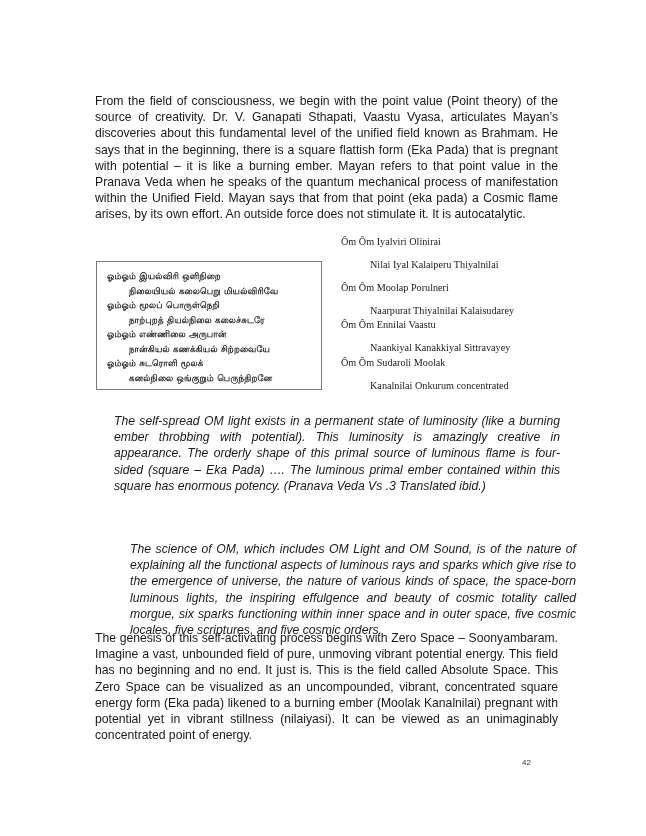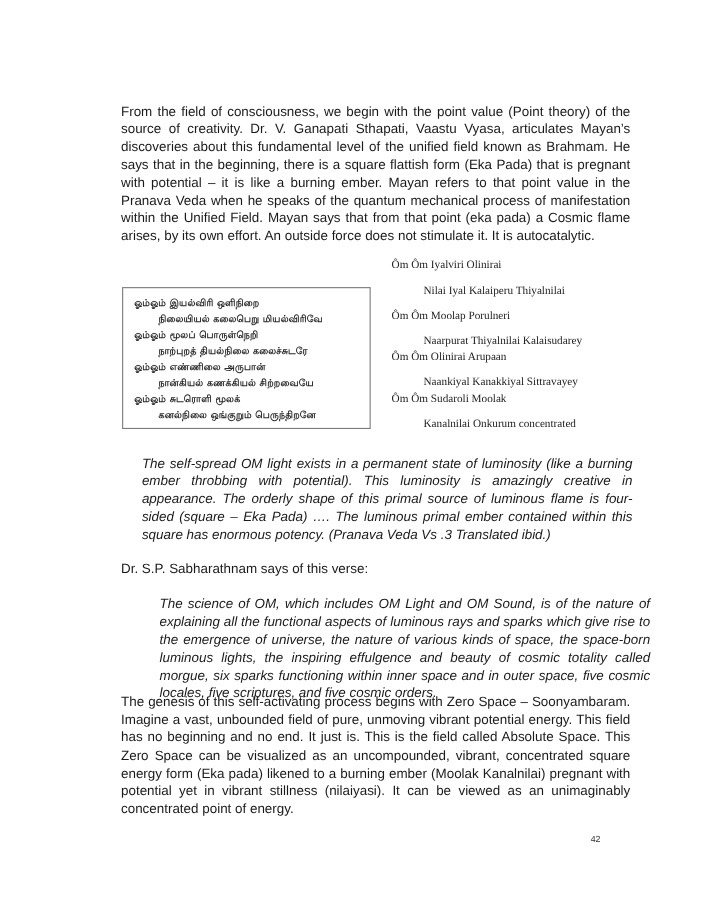--- a/index.html
+++ b/index.html
@@ -10,21 +10,21 @@
     body {
       width: 646px;
       height: 836px;
       position: relative;
       overflow: hidden;
       color: #1a1a1a;
       font-family: "Liberation Sans", "DejaVu Sans", sans-serif;
     }
     .page {
       position: absolute;
-      left: 15px; top: 0;
+      left: 0; top: 0;
       width: 513px; height: 836px;
     }
     .para {
       position: absolute;
       left: 95px;
       width: 463px;
       font-size: 12.2px;
       line-height: 16.2px;
       text-align: justify;
       margin: 0;
@@ -115,29 +115,28 @@
     <span class="tamil-line" style="left:32px; top:82px;">நான்கியல் கணக்கியல் சிற்றவையே</span>
     <span class="tamil-line" style="left:10px; top:96px;">ஓம்ஓம் சுடரொளி மூலக்</span>
     <span class="tamil-line" style="left:32px; top:111px;">கனல்நிலை ஒங்குறும் பெருந்திறனே</span>
   </div>
 
   <div>
     <span class="translit" style="top:236px;">Ôm Ôm Iyalviri Olinirai</span>
     <span class="translit indent" style="top:259px;">Nilai Iyal Kalaiperu Thiyalnilai</span>
     <span class="translit" style="top:282px;">Ôm Ôm Moolap Porulneri</span>
     <span class="translit indent" style="top:305px;text-align:center;">Naarpurat Thiyalnilai Kalaisudarey</span>
-    <span class="translit" style="top:319px;">Ôm Ôm Olinirai Arupaan</span>
+    <span class="translit" style="top:319px;">Ôm Ôm Ennilai Vaastu</span>
     <span class="translit indent" style="top:342px;">Naankiyal Kanakkiyal Sittravayey</span>
     <span class="translit" style="top:357px;">Ôm Ôm Sudaroli Moolak</span>
     <span class="translit indent" style="top:380px;">Kanalnilai Onkurum concentrated</span>
   </div>
 
   <p class="quote-1">The self-spread OM light exists in a permanent state of luminosity (like a burning ember throbbing with potential).  This luminosity is amazingly creative in appearance.  The orderly shape of this primal source of luminous flame is four-sided (square – Eka Pada) …. The luminous primal ember contained within this square has enormous potency. (Pranava Veda Vs .3 Translated ibid.)</p>
 
-  <p class="attribution">Dr. S.P. Sabharathnam says of this verse:</p>
 
   <p class="quote-2">The science of OM, which includes OM Light and OM Sound, is of the nature of explaining all the functional aspects of luminous rays and sparks which give rise to the emergence of universe, the nature of various kinds of space, the space-born luminous lights, the inspiring effulgence and beauty of cosmic totality called morgue, six sparks functioning within inner space and in outer space, five cosmic locales, five scriptures, and five cosmic orders.</p>
 
   <p class="para para-3">The genesis of this self-activating process begins with Zero Space – Soonyambaram. Imagine a vast, unbounded field of pure, unmoving vibrant potential energy.  This field has no beginning and no end.  It just is.  This is the field called Absolute Space.   This Zero Space can be visualized as an uncompounded, vibrant, concentrated square energy form (Eka pada) likened to a burning ember (Moolak Kanalnilai) pregnant with potential yet in vibrant stillness (nilaiyasi).  It can be viewed as an unimaginably concentrated point of energy.</p>
 
   <span class="page-number">42</span>
 
 </div>
 
 </body></html>

